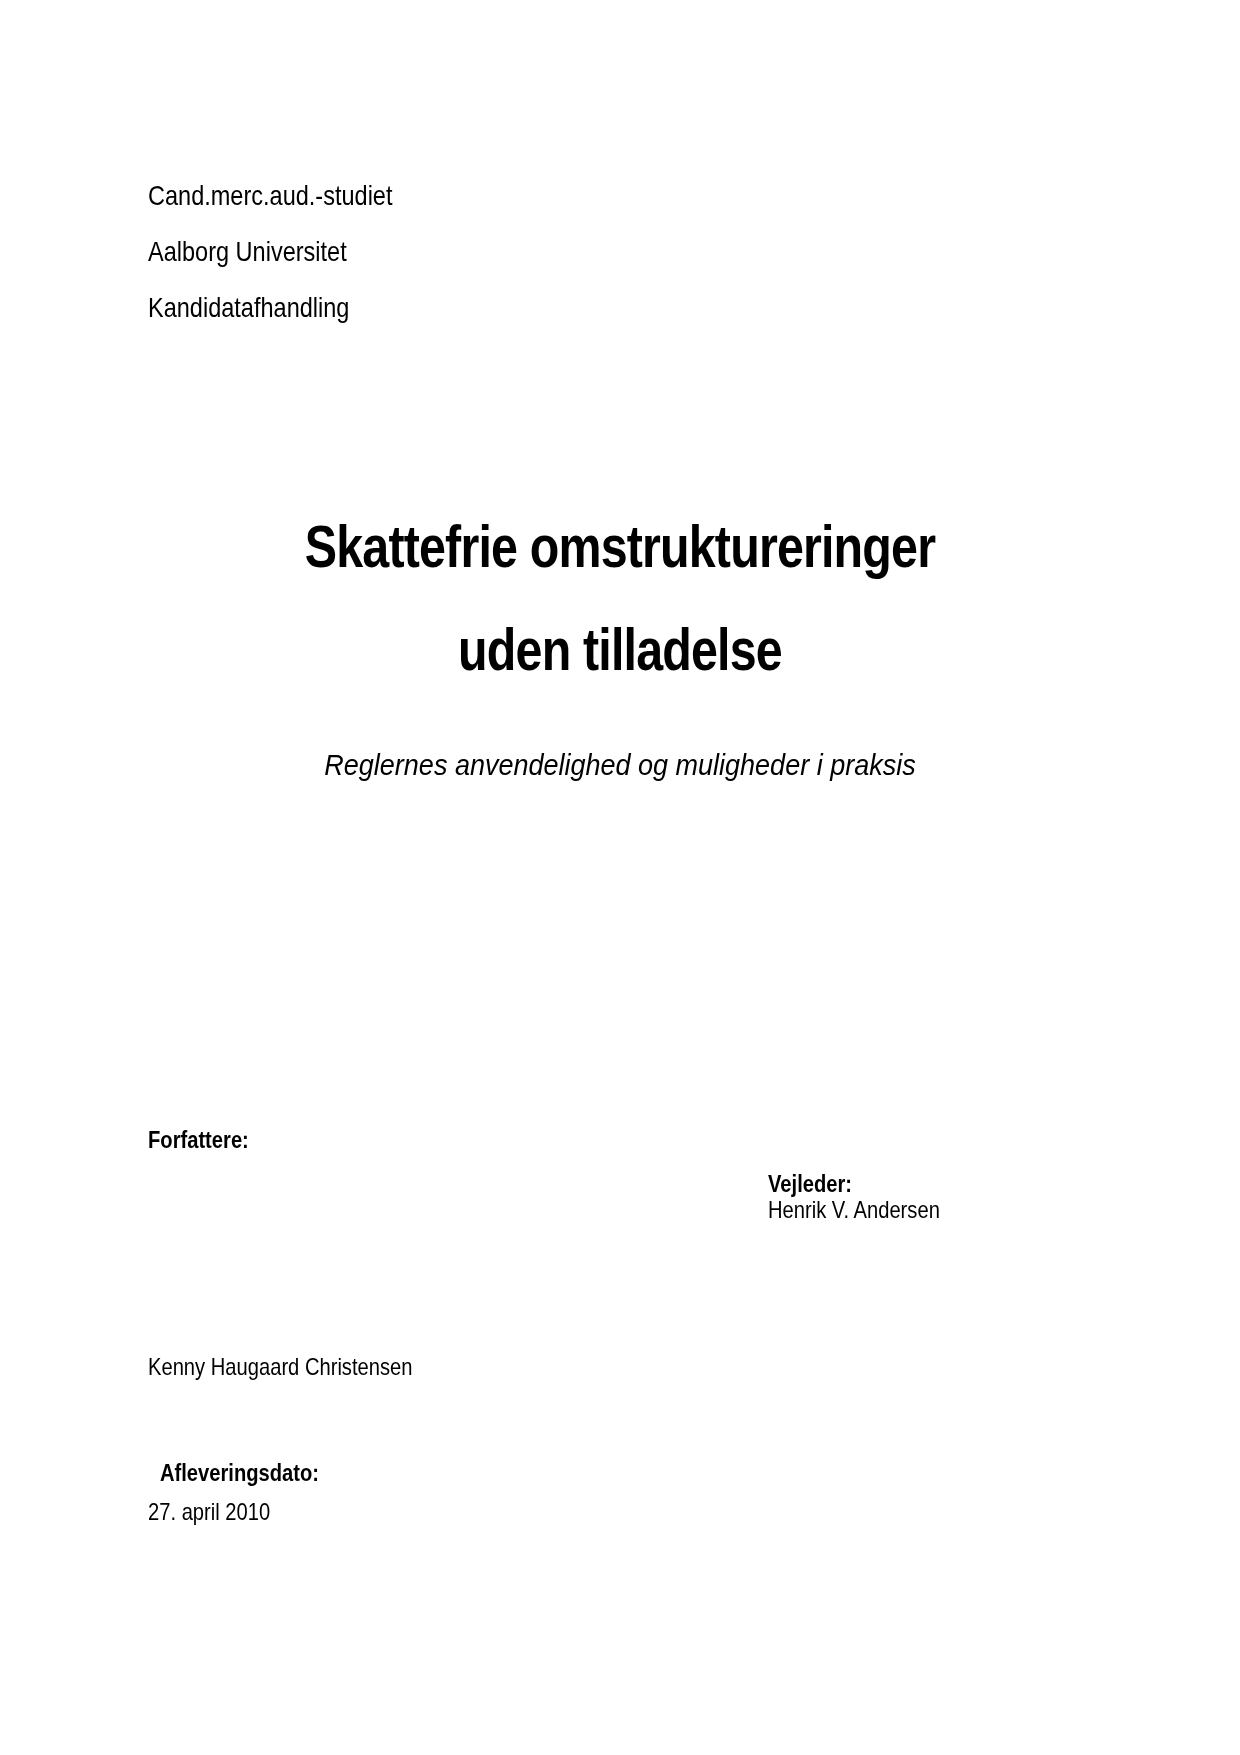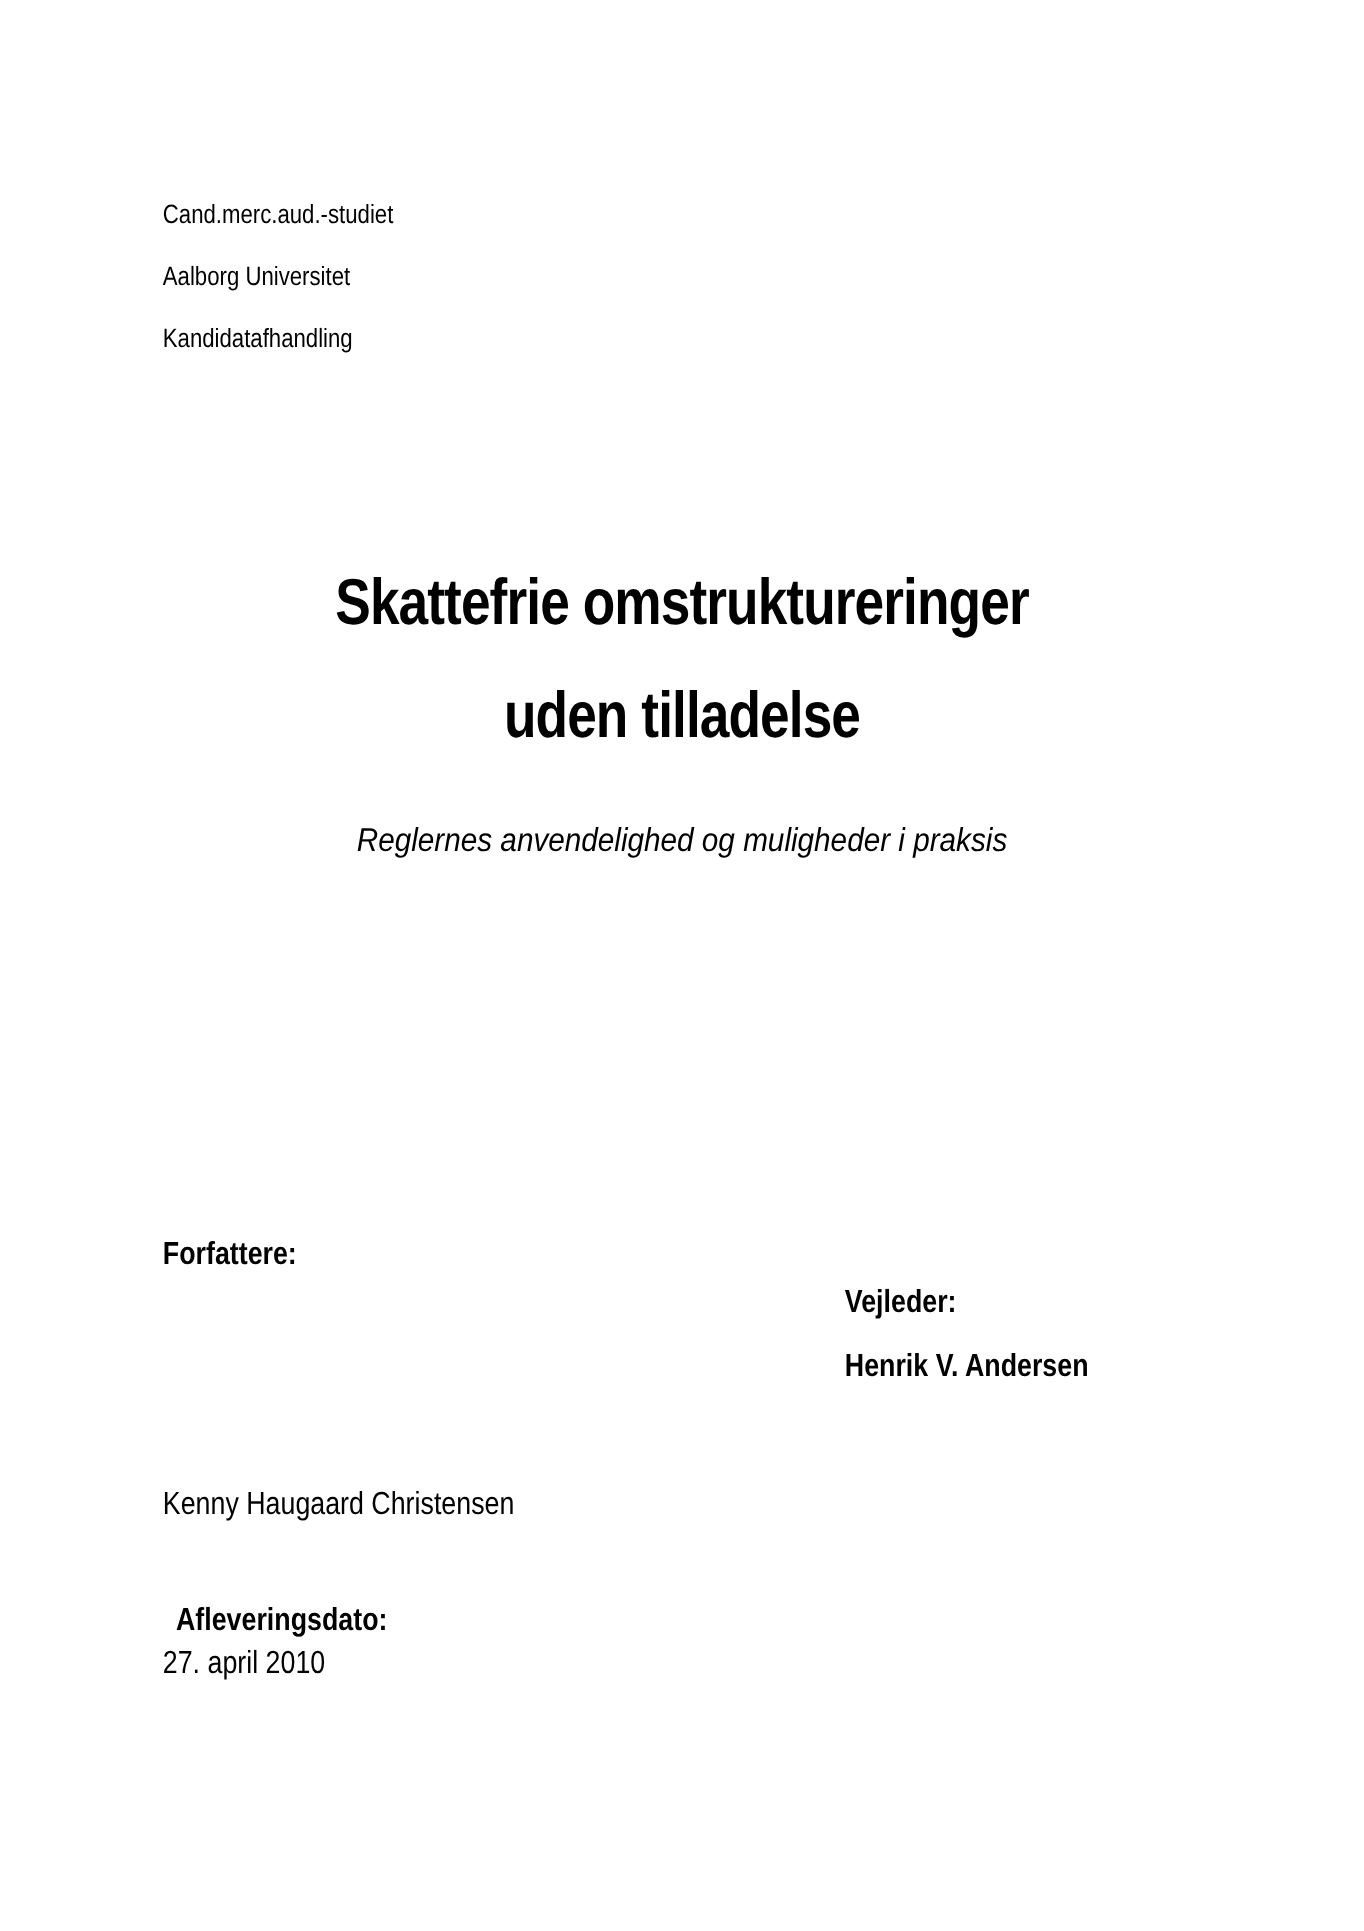--- a/index.html
+++ b/index.html
@@ -24,21 +24,21 @@
   }
   .cond-center {
     transform: scaleX(0.82);
     transform-origin: 50% 50%;
   }
 
   .top-block {
     position: absolute;
     left: 148px;
     top: 168px;
-    font-size: 24px;
+    font-size: 28px;
     line-height: 56px;
     white-space: nowrap;
   }
 
   .title-block {
     position: absolute;
     left: 0;
     width: 1240px;
     top: 496px;
     text-align: center;
@@ -60,30 +60,30 @@
     text-align: center;
     font-size: 30px;
     font-style: italic;
     margin: 0;
     transform: scaleX(0.9);
     transform-origin: 50% 50%;
   }
 
   .abs {
     position: absolute;
-    font-size: 29px;
+    font-size: 24px;
     line-height: 36px;
     white-space: nowrap;
   }
   .bold { font-weight: bold; }
 
   .pos-forfattere   { left: 148px; top: 1122px; }
   .pos-vejleder     { left: 768px; top: 1122px; margin-top: 44px; }
   .pos-author1      { left: 148px; top: 1224px; }
-  .pos-supervisor   { left: 768px; top: 1224px; font-weight: bold; }
+  .pos-supervisor   { left: 768px; top: 1192px; }
   .pos-author2      { left: 148px; top: 1349px; }
   .pos-afldato      { left: 148px; top: 1455px; margin-left: 12px; }
   .pos-afldate      { left: 148px; top: 1494px; text-align: center; }
 </style>
 </head>
 <body>
 
 <div class="page">
 
   <header class="top-block">

